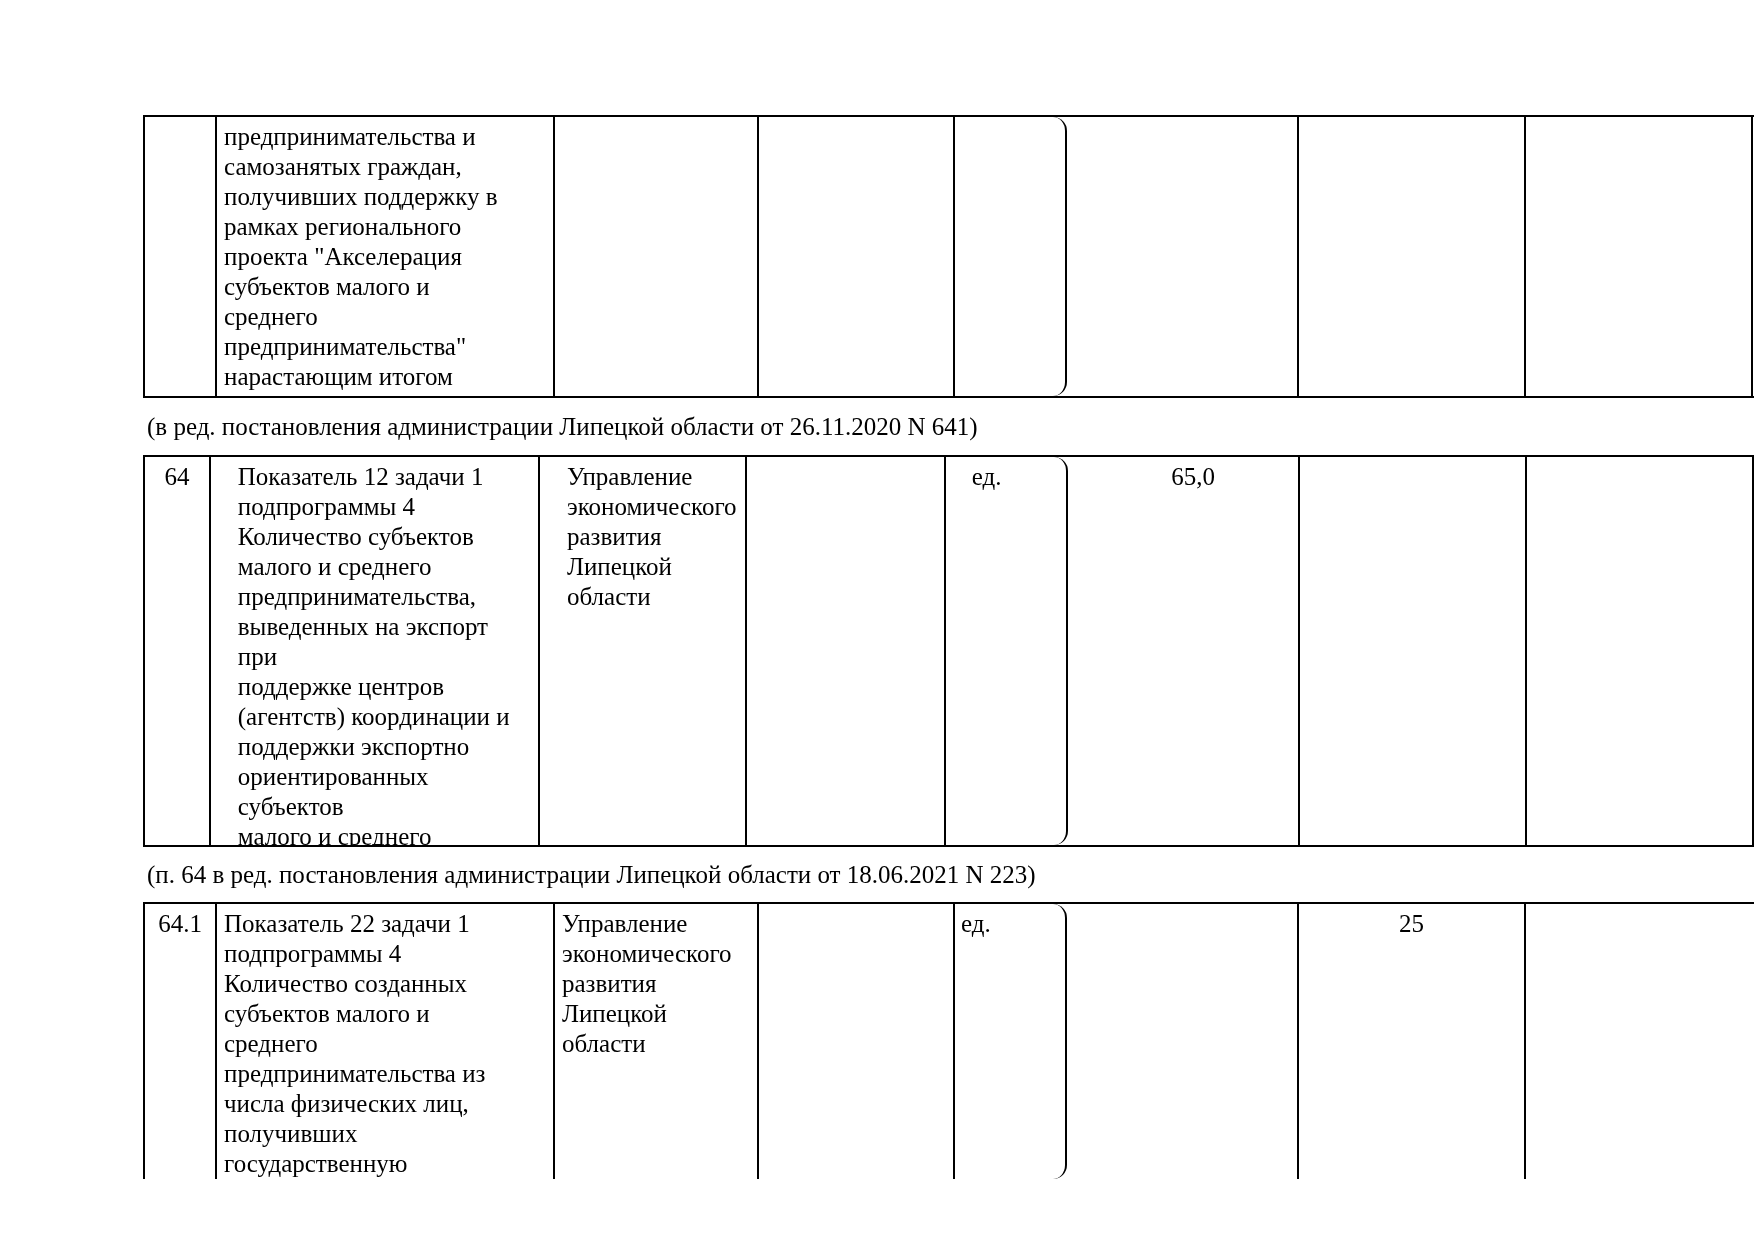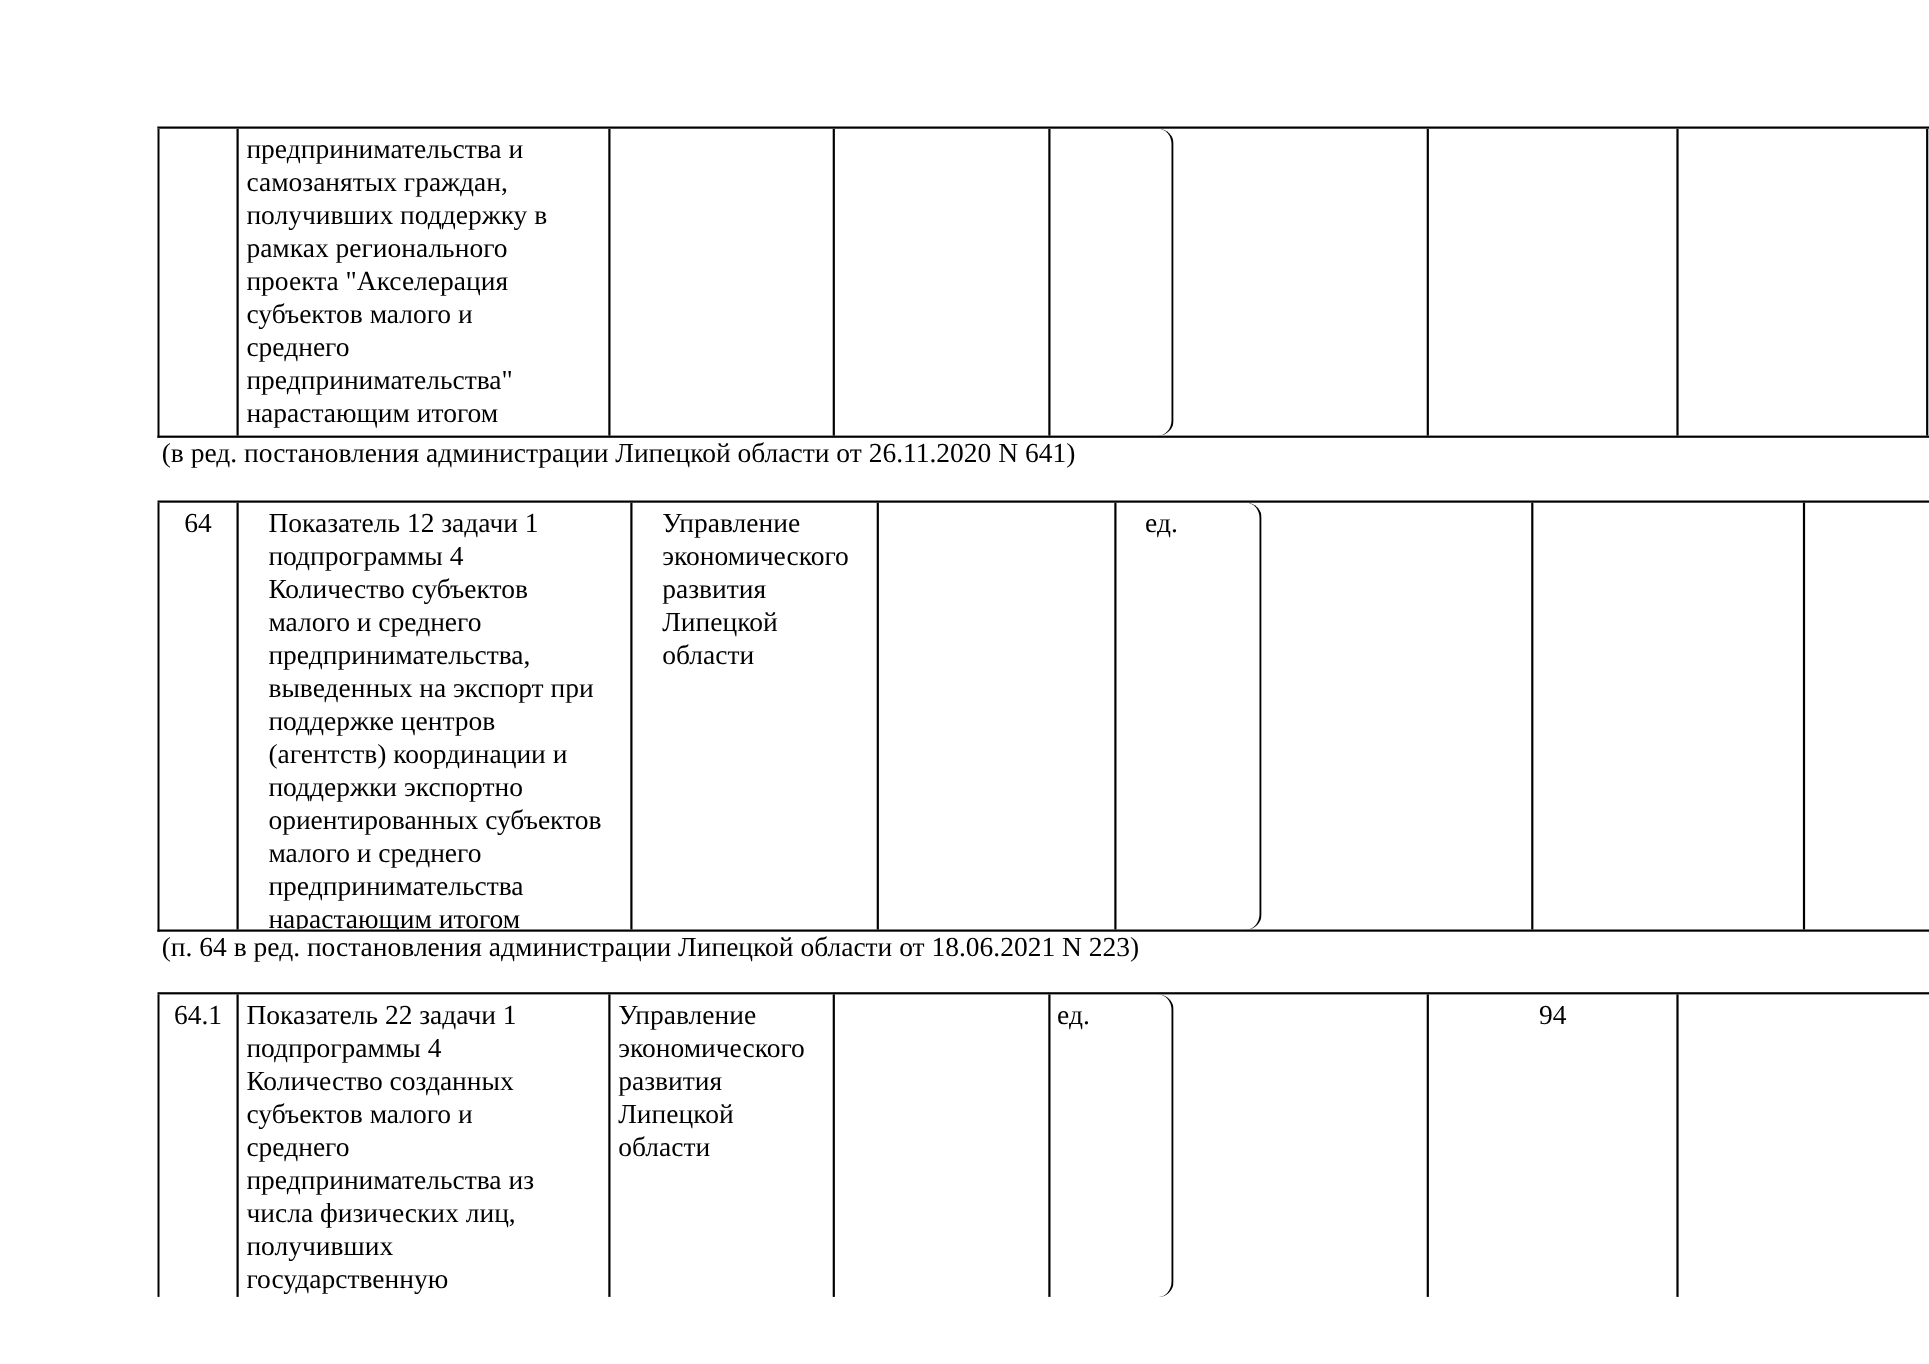--- a/index.html
+++ b/index.html
@@ -44,21 +44,21 @@
 
   .cell-num  { text-align: center; padding-top: 5px; }
   .cell-desc { padding: 5px 5px 0 7px; font-family: Liberation Serif, serif; }
   .cell-exec { padding: 5px 3px 0 7px; }
   .cell-unit { padding: 5px 0 0 6px; }
   .cell-val  { text-align: center; padding-top: 5px; }
 
   .note-row {
     box-sizing: border-box;
     border-bottom: 2px solid #000000;
-    display: flex; 
+    display: flex; align-items: center;
     padding-left: 4px;
     white-space: nowrap;
   }
 </style>
 </head>
 <body>
 
 <div class="page">
   <div class="tbl">
 
@@ -99,20 +99,21 @@
 ориентированных субъектов
 малого и среднего
 предпринимательства
 нарастающим итогом</div>
       <div class="cell cw3 cell-exec">Управление
 экономического
 развития
 Липецкой области</div>
       <div class="cell cw4"></div>
       <div class="cell cw5 cell-unit">ед.</div>
+      <div class="cell cw6 cell-val">65,0</div>
       <div class="cell cw7 cell-val"></div>
       <div class="cell cw8 cell-val"></div>
     </div>
 
     <div class="note-row h-note2">
       <span>(п. 64 в ред. постановления администрации Липецкой области от 18.06.2021 N 223)</span>
     </div>
 
     <div class="trow h-row641 last">
       <div class="cell cw1 cell-num">64.1</div>
@@ -125,17 +126,17 @@
 числа физических лиц,
 получивших
 государственную</div>
       <div class="cell cw3 cell-exec">Управление
 экономического
 развития
 Липецкой области</div>
       <div class="cell cw4"></div>
       <div class="cell cw5 cell-unit">ед.</div>
       <div class="cell cw6 cell-val"></div>
-      <div class="cell cw7 cell-val">94</div>
+      <div class="cell cw7 cell-val">25</div>
     </div>
 
   </div>
 </div>
 
 </body></html>

